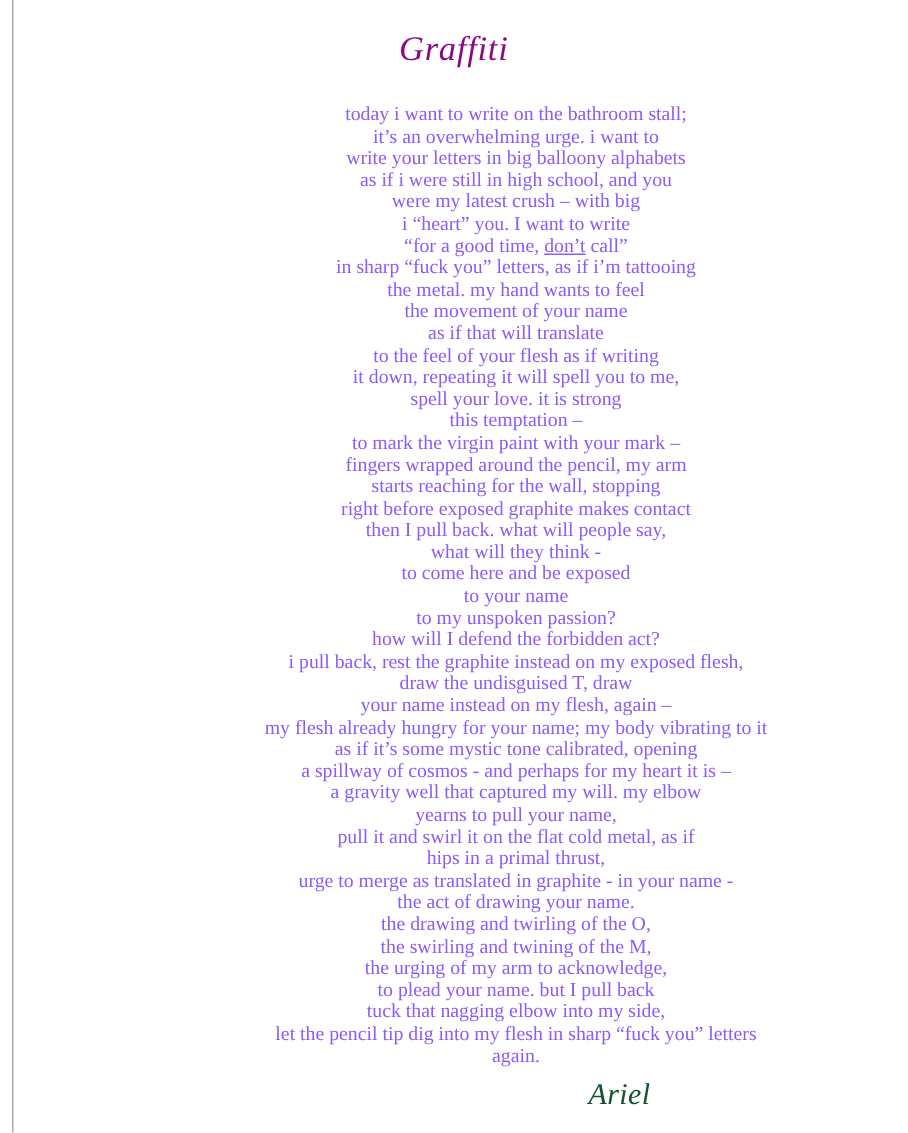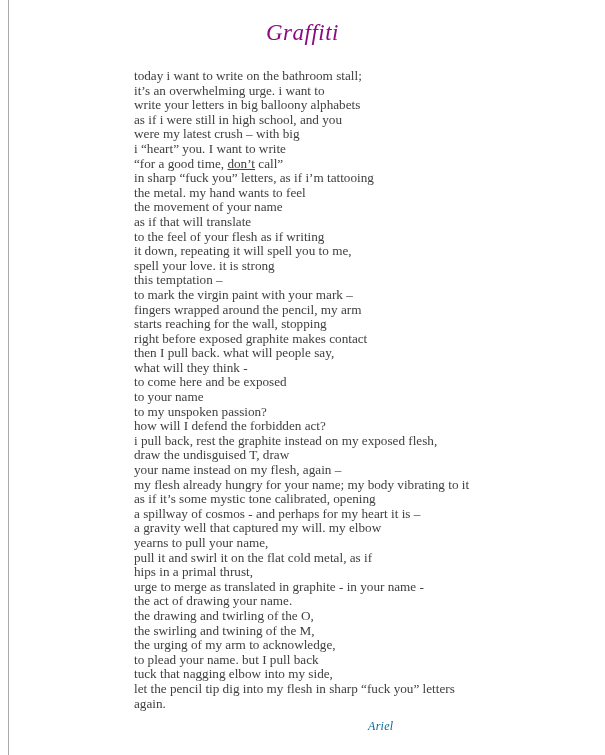--- a/index.html
+++ b/index.html
@@ -51,42 +51,44 @@
     line-height: 1.1;
   }
 
   .poem-body {
     position: absolute;
     left: 134px;
     top: 69px;
     width: 420px;
     font-size: 13.2px;
     line-height: 14.6px;
-    color: #404040;
+    color: #8b5cf6;
     white-space: pre-wrap;
+    text-align: center;
   }
 
   .poem-line {
     display: block;
     white-space: pre;
     min-height: 14.6px;
   }
 
   .poem-line u {
   }
 
   .signature {
     position: absolute;
     left: 368px;
     top: 719px;
     width: 90px;
+    text-align: center;
     font-family: "Liberation Serif", "DejaVu Serif", serif;
     font-style: italic;
-    font-size: 12px;
-    color: #0369a1;
+    font-size: 20px;
+    color: #14532d;
     letter-spacing: 0.3px;
   }
 </style>
 </head>
 <body>
 
 <div class="page">
 
   <div class="page-rule"></div>
 

